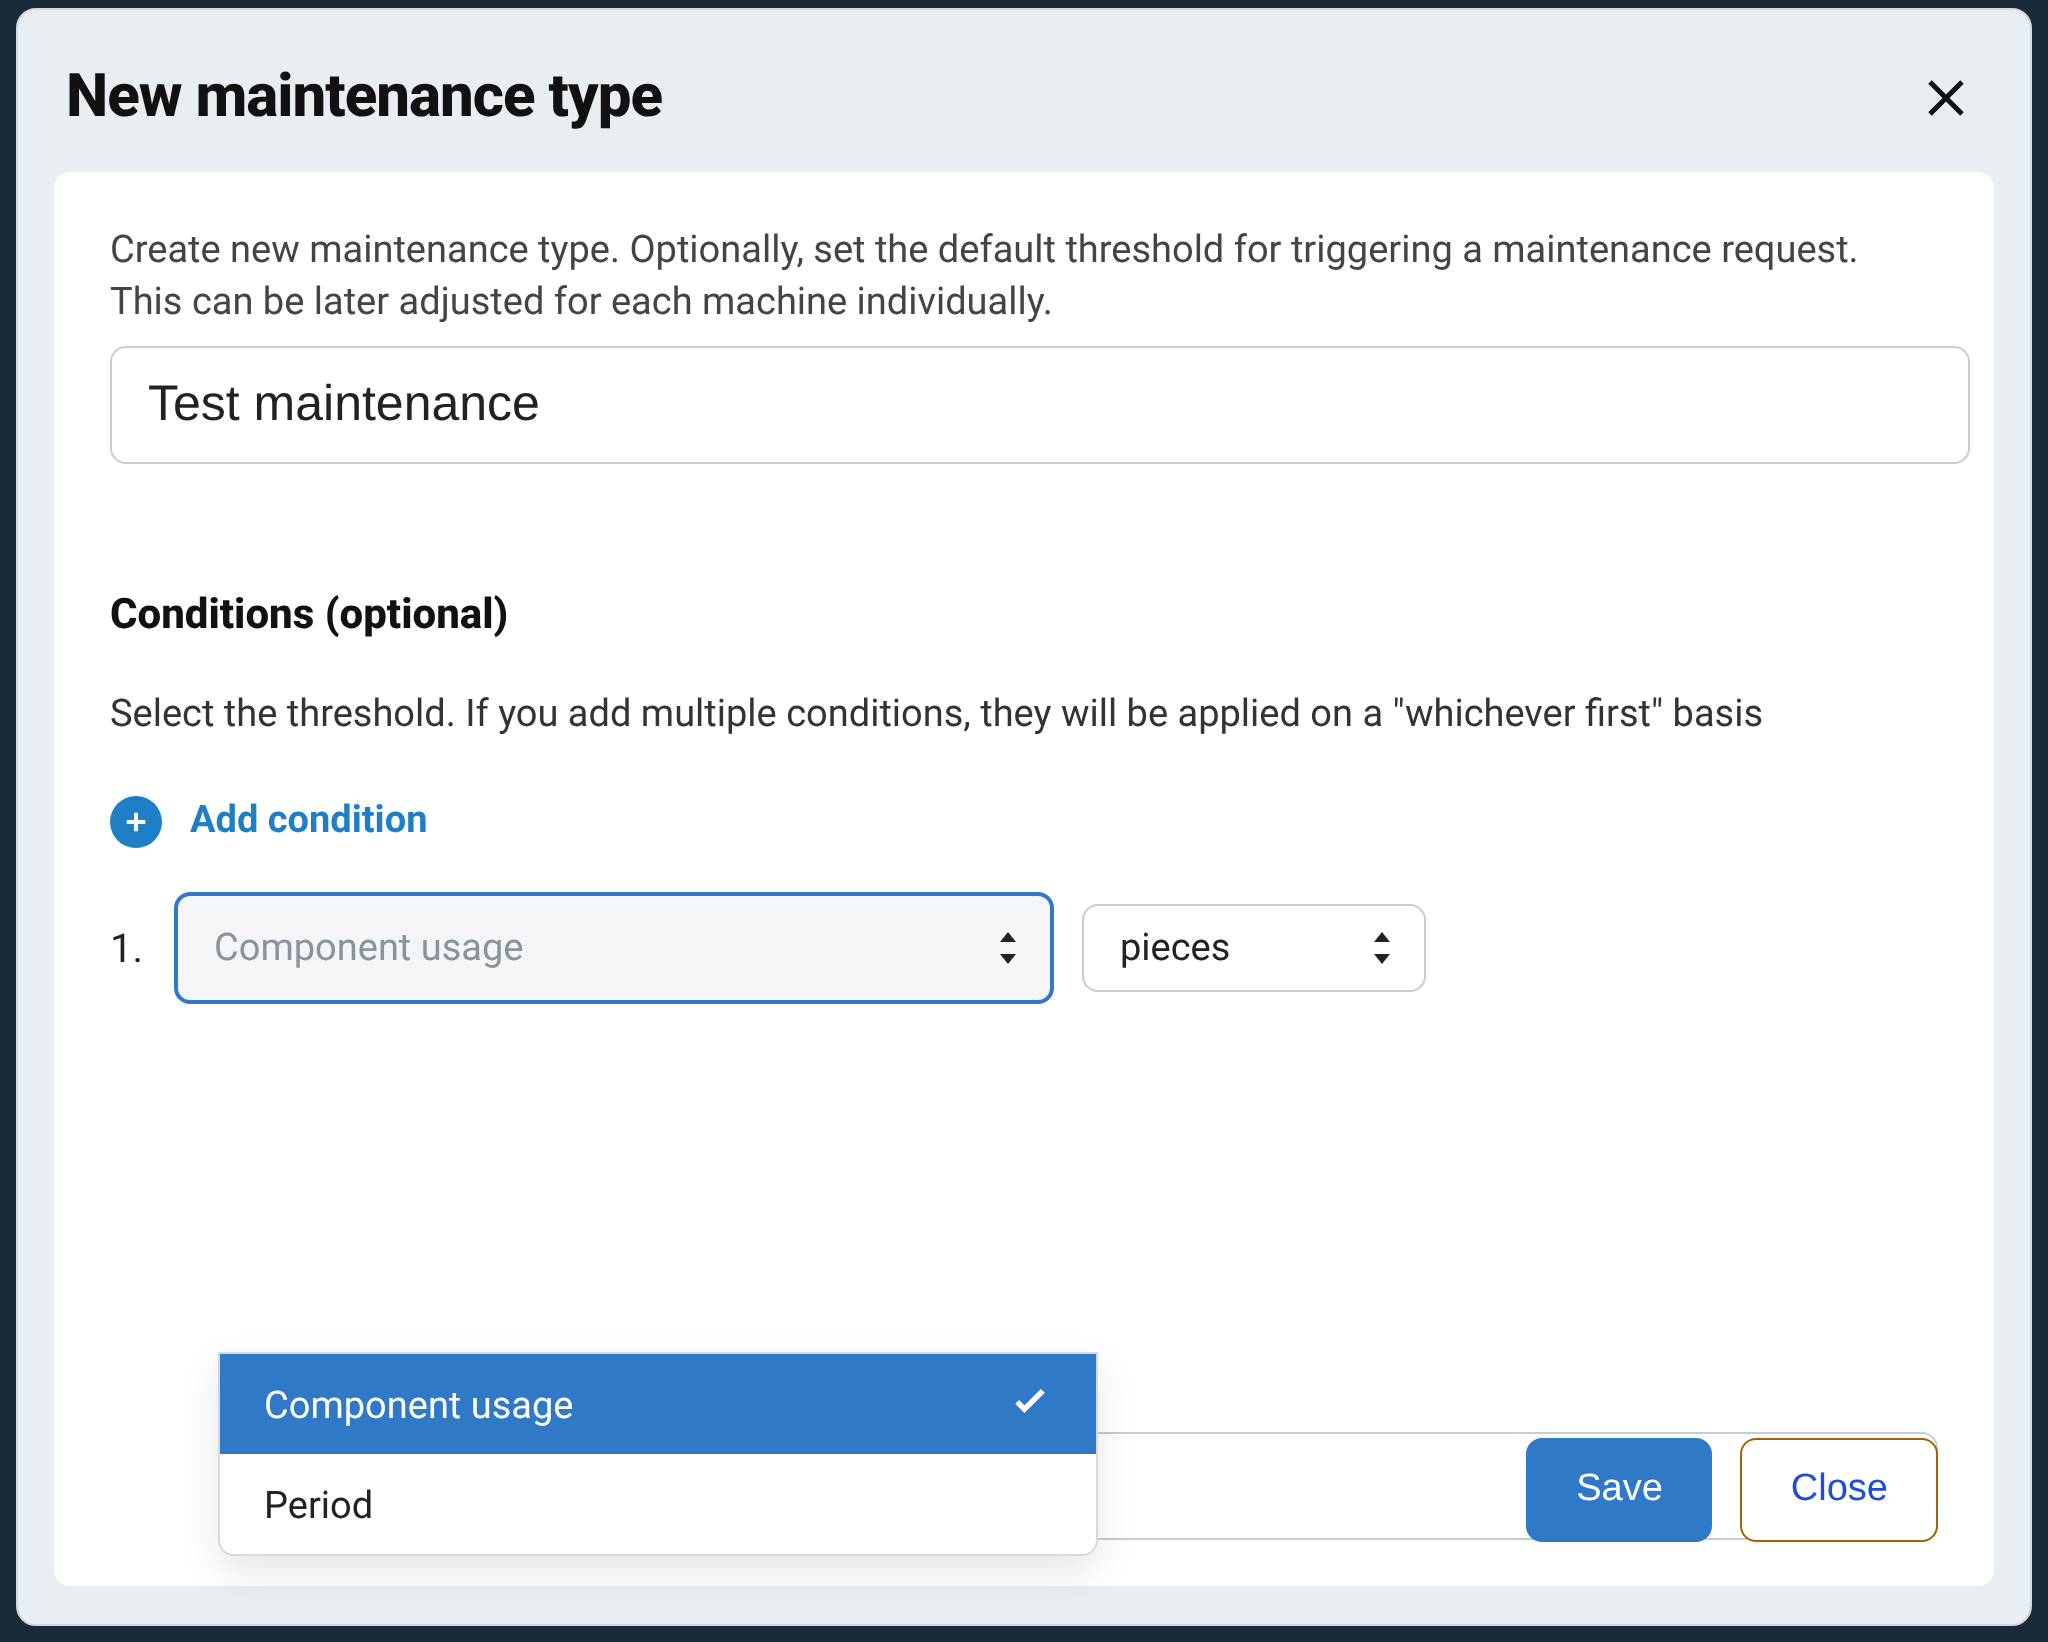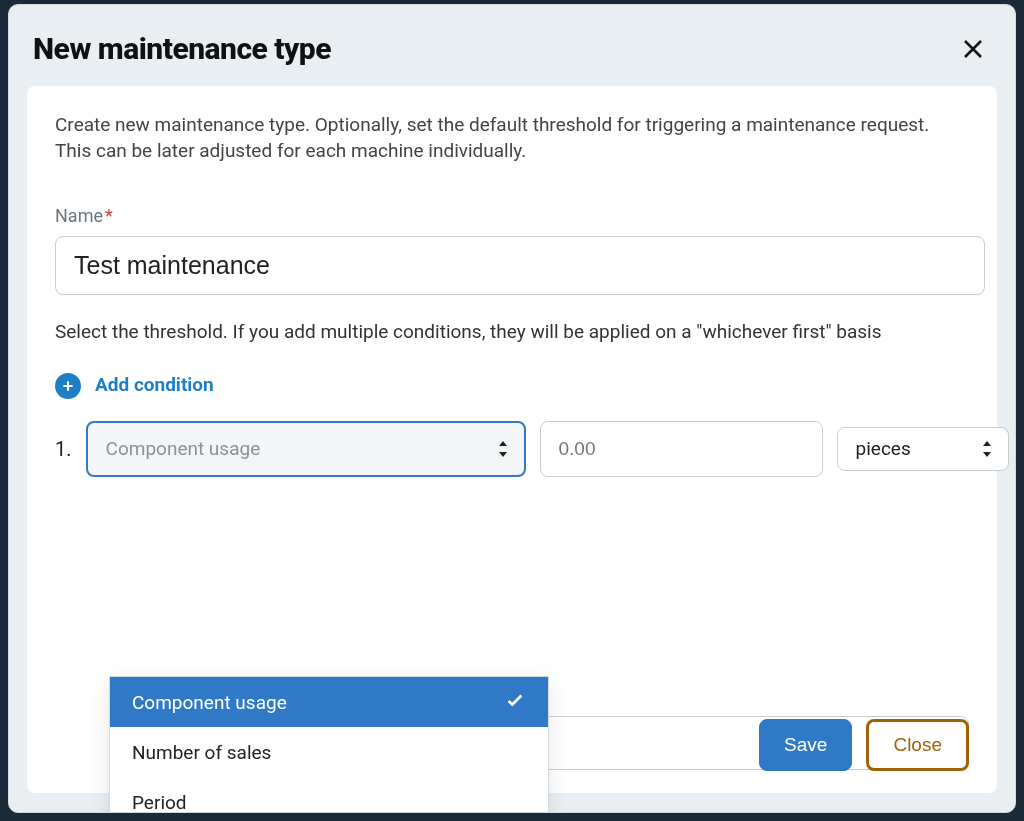--- a/index.html
+++ b/index.html
@@ -30,21 +30,21 @@
   .unit-select { position:relative; flex:0 0 172px; height:44px; border:1px solid #c7ccd1; border-radius:8px; padding:0 44px 0 18px; display:flex; align-items:center; font-size:19px; color:#222; background:#fff; cursor:pointer; }
   .dropdown { position:absolute; left:82px; top:590px; width:440px; background:#fff; border:1px solid #d5dade; border-radius:0 0 8px 8px; box-shadow:0 8px 20px rgba(0,0,0,0.10); overflow:hidden; z-index:20; }
   .dd-item { height:50px; display:flex; align-items:center; justify-content:space-between; padding:0 22px; font-size:19px; color:#222; cursor:pointer; }
   .dd-item.selected { background:#2f79c6; color:#fff; }
   .dd-check svg { width:22px; height:22px; stroke:#fff; stroke-width:3; fill:none; }
   .hidden-select { position:absolute; left:110px; right:28px; top:630px; height:54px; border:1px solid #c7ccd1; border-radius:8px; background:#fff; z-index:5; }
   .hidden-select .stepper-icon { right:18px; }
   .footer { position:absolute; right:28px; bottom:22px; display:flex; gap:14px; z-index:30;justify-content:center; }
   .btn { height:52px; padding:0 24px; border-radius:8px; font-size:19px; font-weight:500; display:flex; align-items:center; justify-content:center; cursor:pointer; }
   .btn-primary { background:#2f79c6; color:#fff; border:1px solid #2f79c6; }
-  .btn-secondary { background:#fff; color:#a16207; border:3px solid #a16207; }
+  .btn-secondary { background:#fff; color:#1d4ed8; border:1px solid #a16207; }
 </style>
 </head>
 <body>
 
 <div class="backdrop"></div>
 
 <div class="modal-wrap">
 
   <div class="modal-header">
     <h1 class="modal-title">New maintenance type</h1>
@@ -52,25 +52,23 @@
       <svg viewBox="0 0 24 24" fill="none">
           <path d="M4 4 L20 20 M20 4 L4 20"></path>
         </svg>
     </div>
   </div>
 
   <div class="modal-body">
 
     <p class="intro">Create new maintenance type. Optionally, set the default threshold for triggering a maintenance request. This can be later adjusted for each machine individually.</p>
 
-    <div class="field-label">
-      <span>Name</span><span class="req">*</span>
-    </div>
     <input class="text-input" type="text" value="Test maintenance" style="">
 
+    <h2 class="section-title">Conditions (optional)</h2>
     <p class="section-desc">Select the threshold. If you add multiple conditions, they will be applied on a "whichever first" basis</p>
 
     <div class="add-row">
       <span class="plus-badge">
         <svg viewBox="0 0 24 24" fill="none">
             <path d="M12 5v14M5 12h14"></path>
           </svg>
       </span>
       <span class="add-label">Add condition</span>
     </div>
@@ -81,21 +79,20 @@
       <div class="select-box">
         <span class="select-placeholder">Component usage</span>
         <span class="stepper-icon">
           <svg viewBox="0 0 14 22">
               <path d="M3 8 L7 3 L11 8 Z" fill="#222"></path>
               <path d="M3 14 L7 19 L11 14 Z" fill="#222"></path>
             </svg>
         </span>
       </div>
 
-      <input class="num-input" type="text" placeholder="0.00" style="">
 
       <div class="unit-select">
         <span>pieces</span>
         <span class="stepper-icon">
           <svg viewBox="0 0 14 22">
               <path d="M3 8 L7 3 L11 8 Z" fill="#222"></path>
               <path d="M3 14 L7 19 L11 14 Z" fill="#222"></path>
             </svg>
         </span>
       </div>
@@ -114,23 +111,20 @@
 
     
     <div class="dropdown">
       <div class="dd-item selected">
         <span>Component usage</span>
         <span class="dd-check"><svg viewBox="0 0 24 24">
               <path d="M5 13l4 4L19 7"></path>
             </svg></span>
       </div>
       <div class="dd-item">
-        <span>Number of sales</span>
-      </div>
-      <div class="dd-item">
         <span>Period</span>
       </div>
     </div>
 
     <div class="footer">
       <button class="btn btn-primary">Save</button>
       <button class="btn btn-secondary">Close</button>
     </div>
 
   </div>

